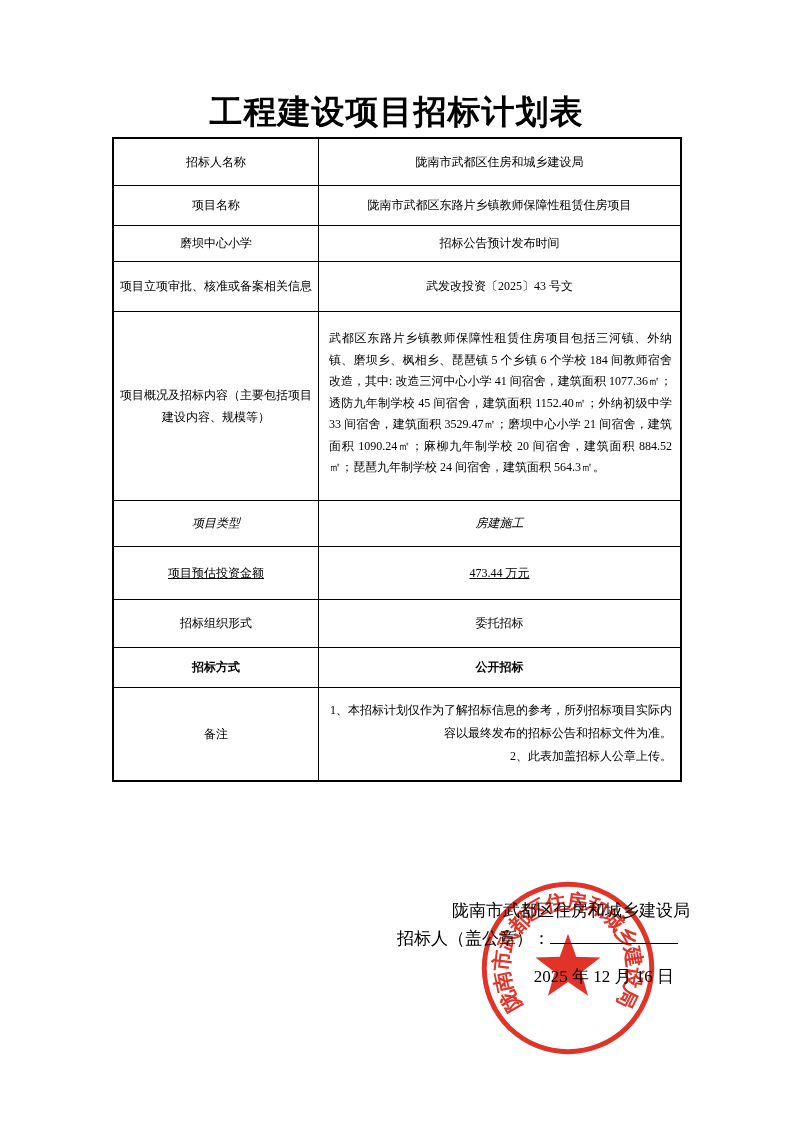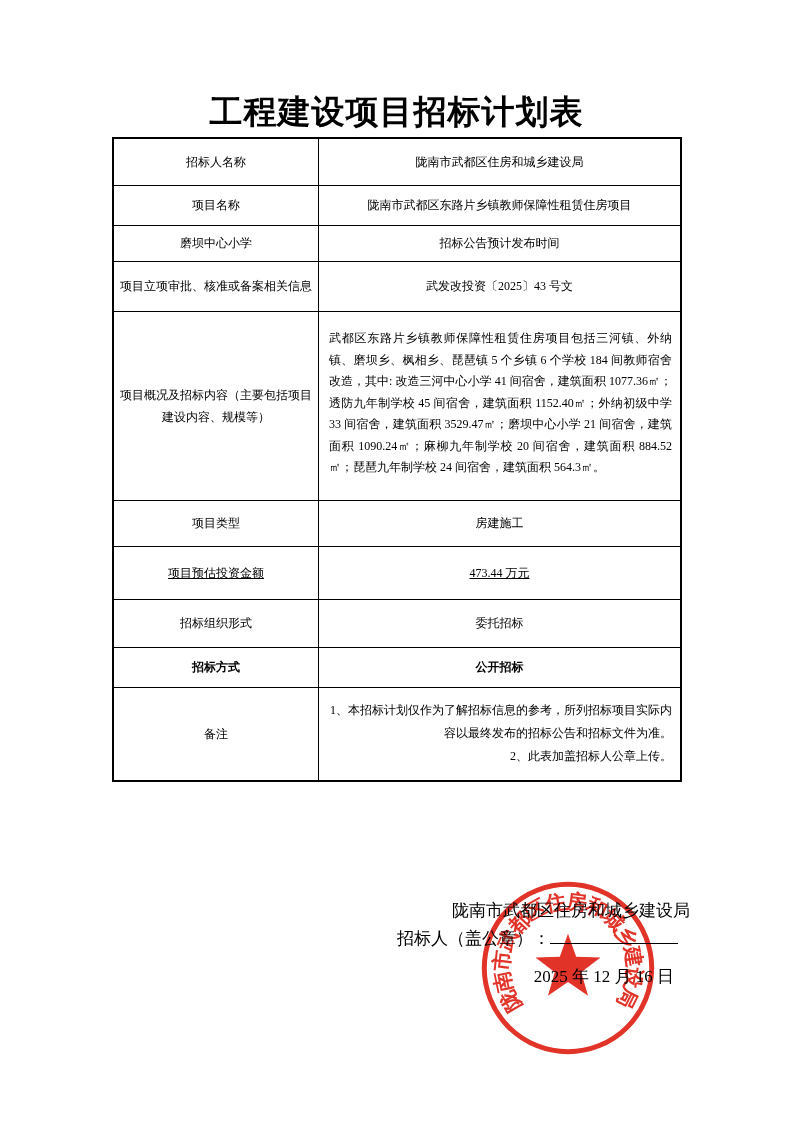--- a/index.html
+++ b/index.html
@@ -70,21 +70,21 @@
       <td class="val">招标公告预计发布时间</td>
     </tr>
     <tr style="height:50px;">
       <td class="lbl">项目立项审批、核准或备案相关信息</td>
       <td class="val">武发改投资〔2025〕43 号文</td>
     </tr>
     <tr style="height:189px;">
       <td class="lbl">项目概况及招标内容（主要包括项目建设内容、规模等）</td>
       <td class="val left">武都区东路片乡镇教师保障性租赁住房项目包括三河镇、外纳镇、磨坝乡、枫相乡、琵琶镇 5 个乡镇 6 个学校 184 间教师宿舍改造，其中: 改造三河中心小学 41 间宿舍，建筑面积 1077.36㎡；透防九年制学校 45 间宿舍，建筑面积 1152.40㎡；外纳初级中学 33 间宿舍，建筑面积 3529.47㎡；磨坝中心小学 21 间宿舍，建筑面积 1090.24㎡；麻柳九年制学校 20 间宿舍，建筑面积 884.52㎡；琵琶九年制学校 24 间宿舍，建筑面积 564.3㎡。</td>
     </tr>
-    <tr style="height:46px;">
+    <tr style="height:46px;font-style:italic;">
       <td class="lbl">项目类型</td>
       <td class="val">房建施工</td>
     </tr>
     <tr style="height:53px;text-decoration:underline;">
       <td class="lbl">项目预估投资金额</td>
       <td class="val">473.44 万元</td>
     </tr>
     <tr style="height:48px;">
       <td class="lbl">招标组织形式</td>
       <td class="val">委托招标</td>

